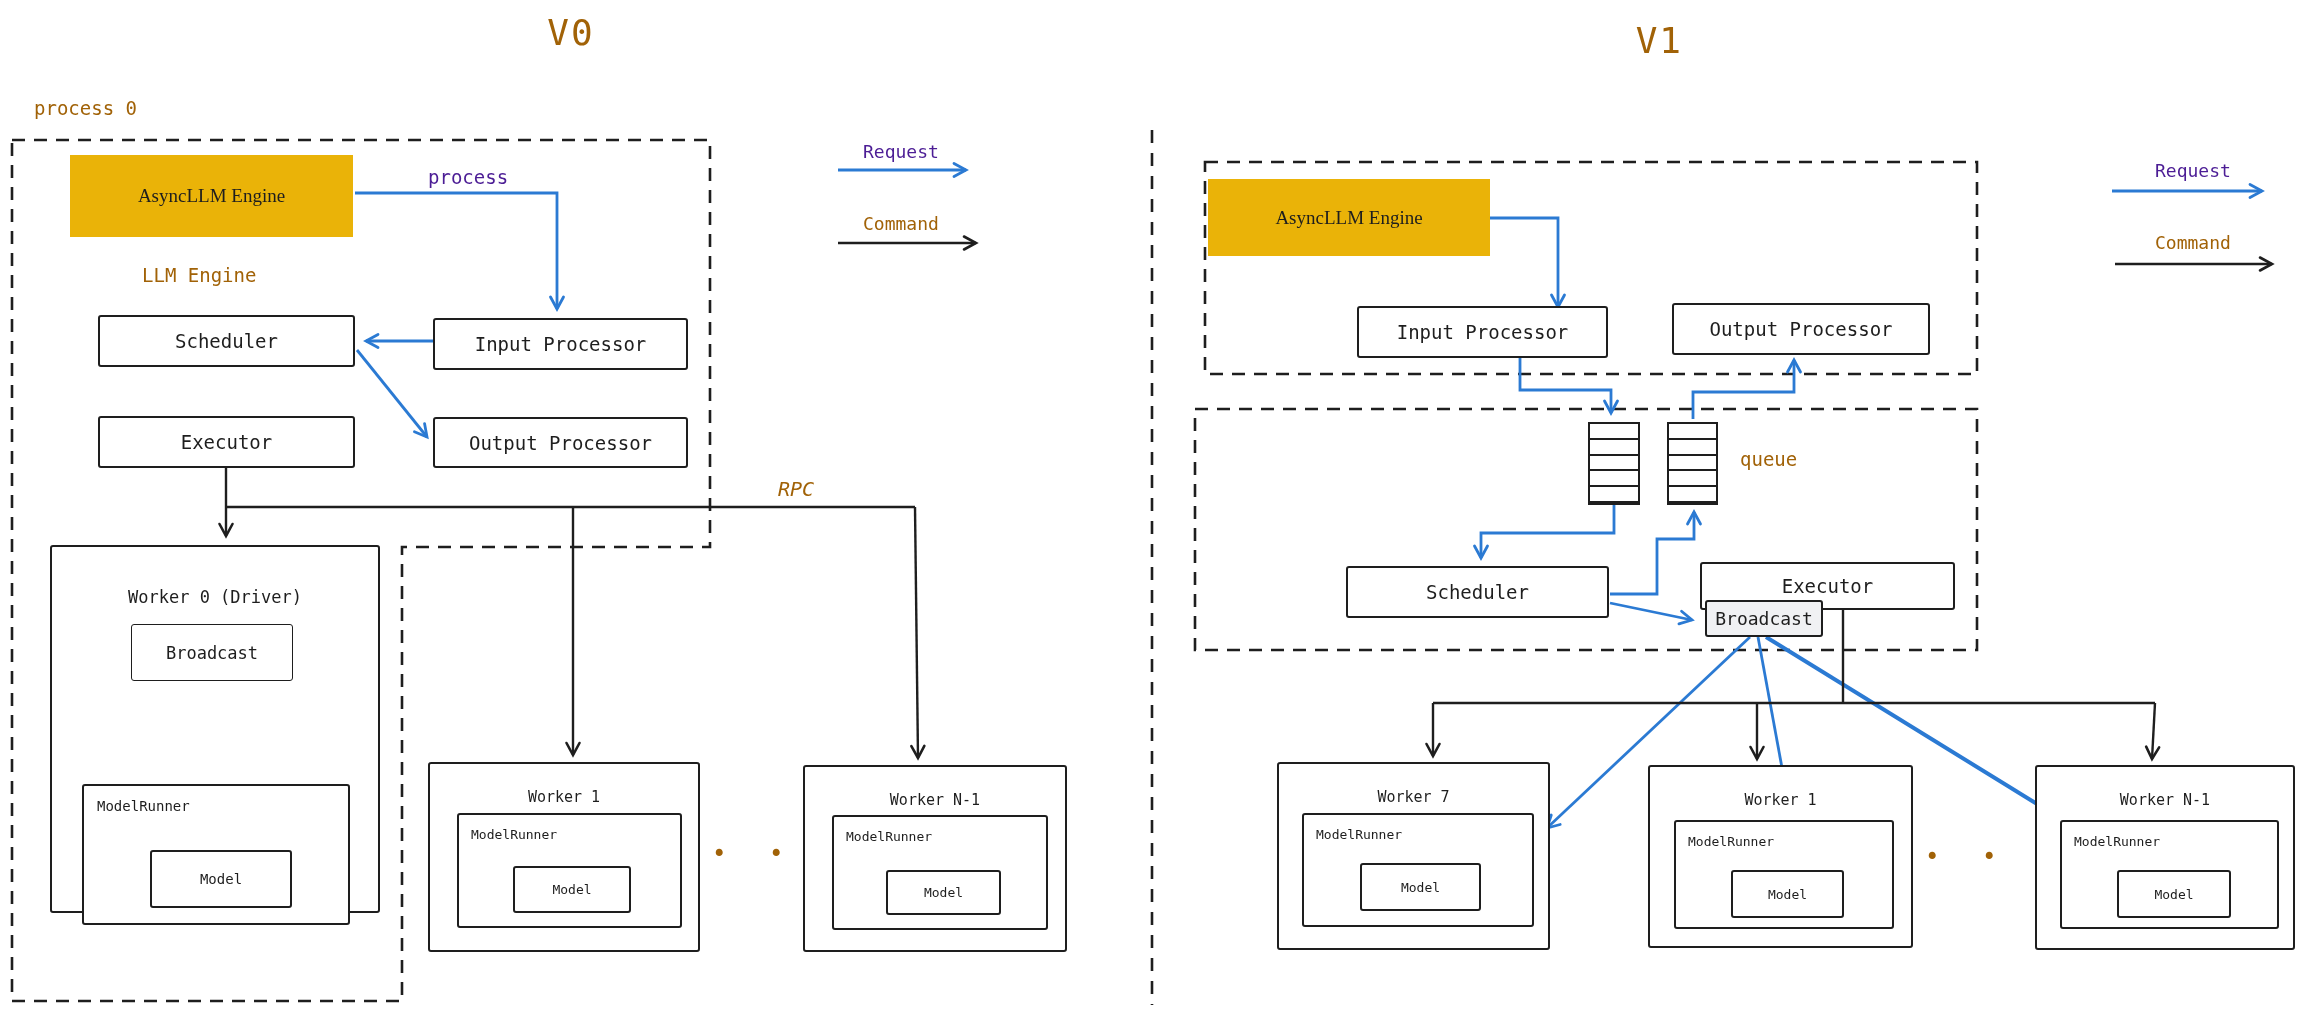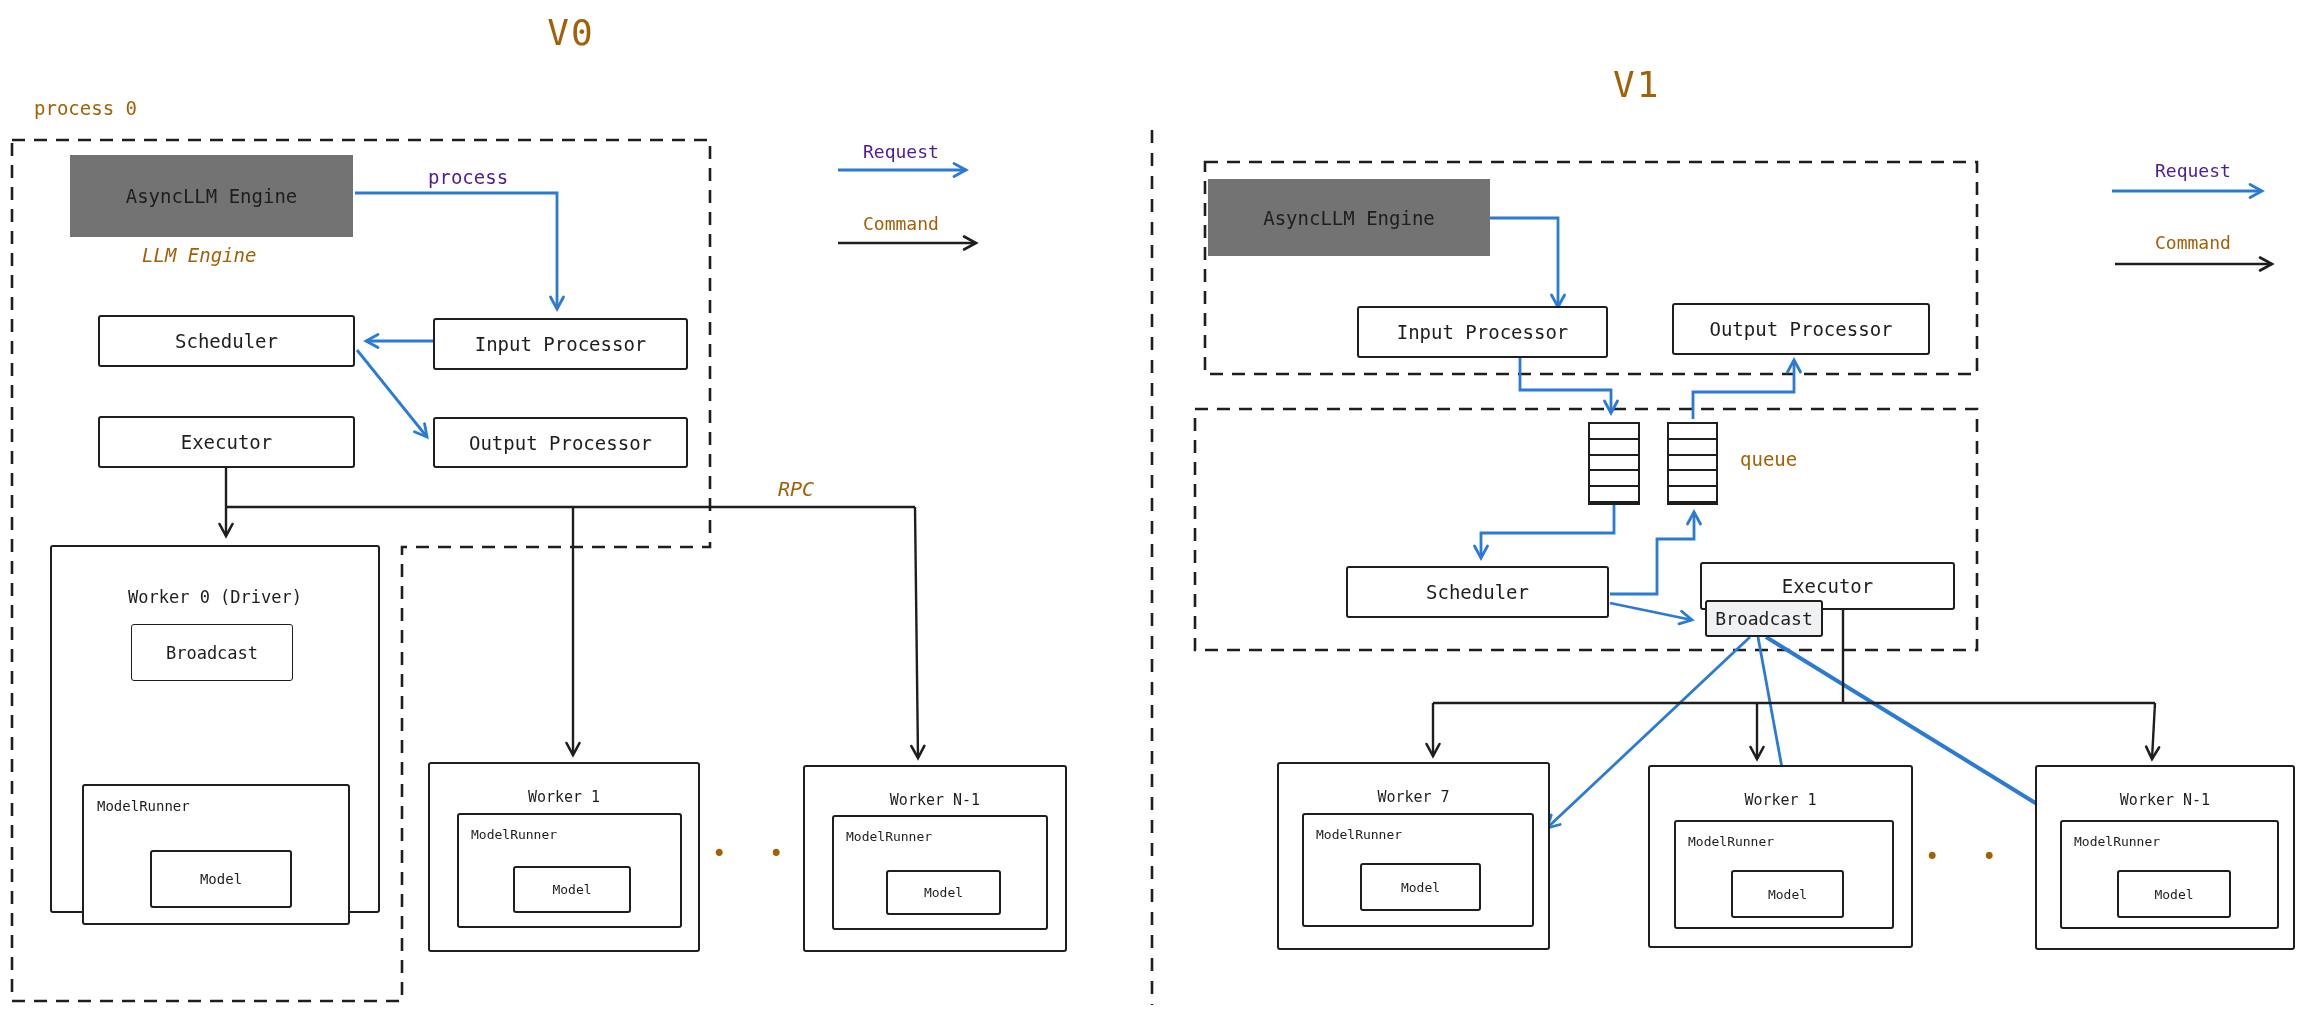--- a/index.html
+++ b/index.html
@@ -4,22 +4,22 @@
 <style>
   html,body{margin:0;padding:0;background:#ffffff;}
   #canvas{position:relative;width:2307px;height:1013px;background:#ffffff;overflow:hidden;
           font-family:"DejaVu Sans Mono", monospace;color:#1e1e1e;}
   .t{position:absolute;white-space:nowrap;color:#a16207;}
   .sec-title{font-size:36px;letter-spacing:2px;}
   .lbl{font-size:19px;}
   .blue{color:#4c1d95;}
   .box{position:absolute;border:2px solid #1e1e1e;background:#ffffff;border-radius:3px;
        display:flex;align-items:center;justify-content:center;font-size:19px;box-sizing:border-box;}
-  .graybox{position:absolute;background:#737373;display:flex;align-items:center;justify-content:center;
-       font-size:19px;box-sizing:border-box;}
+  .graybox{position:absolute;background:#eab308;display:flex;align-items:center;justify-content:center;
+       font-size:19px;box-sizing:border-box;font-family:Liberation Serif, serif;}
   .cont{position:absolute;border:2px solid #1e1e1e;background:#ffffff;border-radius:3px;box-sizing:border-box;}
   .wtitle{position:absolute;left:0;width:100%;text-align:center;}
   .mrlabel{position:absolute;}
   .queue{position:absolute;border:2px solid #1e1e1e;box-sizing:border-box;background-color:#fff;
        background-image:repeating-linear-gradient(to bottom,#ffffff 0px,#ffffff 13.8px,#1e1e1e 13.8px,#1e1e1e 15.8px);}
   .dots{font-size:24px;letter-spacing:14px;}
   svg{position:absolute;left:0;top:0;}
 </style>
 </head>
 <body>
@@ -73,21 +73,21 @@
     <path d="M2112 191 L2262 191" fill="none" stroke="#2b7ad3" stroke-width="2.8" marker-end="url(#ab)"></path>
     <path d="M2115 264 L2272 264" fill="none" stroke="#1e1e1e" stroke-width="2.6" marker-end="url(#ak)"></path>
   </svg>
 
   <div class="t sec-title" style="left:536px;top:12px;width:70px;text-align:center;">V0</div>
   <div class="t lbl" style="left:34px;top:97px;">process 0</div>
 
   <div class="graybox" style="left:70px;top:155px;width:283px;height:82px;">
     <span>AsyncLLM Engine</span>
   </div>
-  <div class="t lbl" style="left:142px;top:244px;font-style:italic;">LLM Engine</div>
+  <div class="t lbl" style="left:142px;top:264px;">LLM Engine</div>
   <div class="t lbl blue" style="left:428px;top:166px;">process</div>
 
   <div class="box" style="left:98px;top:315px;width:257px;height:52px;">
     <span>Scheduler</span>
   </div>
   <div class="box" style="left:433px;top:318px;width:255px;height:52px;">
     <span>Input Processor</span>
   </div>
   <div class="box" style="left:98px;top:416px;width:257px;height:52px;">
     <span>Executor</span>
@@ -129,21 +129,21 @@
       <div class="mrlabel" style="left:12px;top:12px;font-size:13px;">ModelRunner</div>
       <div class="box" style="left:52px;top:53px;width:115px;height:45px;font-size:13px;">
         <span>Model</span>
       </div>
     </div>
   </div>
 
   <div class="t blue" style="left:863px;top:141px;font-size:18px;">Request</div>
   <div class="t" style="left:863px;top:213px;font-size:18px;">Command</div>
 
-  <div class="t sec-title" style="left:1613px;top:20px;width:70px;text-align:left;margin-top:44px;">V1</div>
+  <div class="t sec-title" style="left:1613px;top:20px;width:70px;text-align:right;">V1</div>
 
   <div class="graybox" style="left:1208px;top:179px;width:282px;height:77px;">
     <span>AsyncLLM Engine</span>
   </div>
 
   <div class="box" style="left:1357px;top:306px;width:251px;height:52px;">
     <span>Input Processor</span>
   </div>
   <div class="box" style="left:1672px;top:303px;width:258px;height:52px;">
     <span>Output Processor</span>

